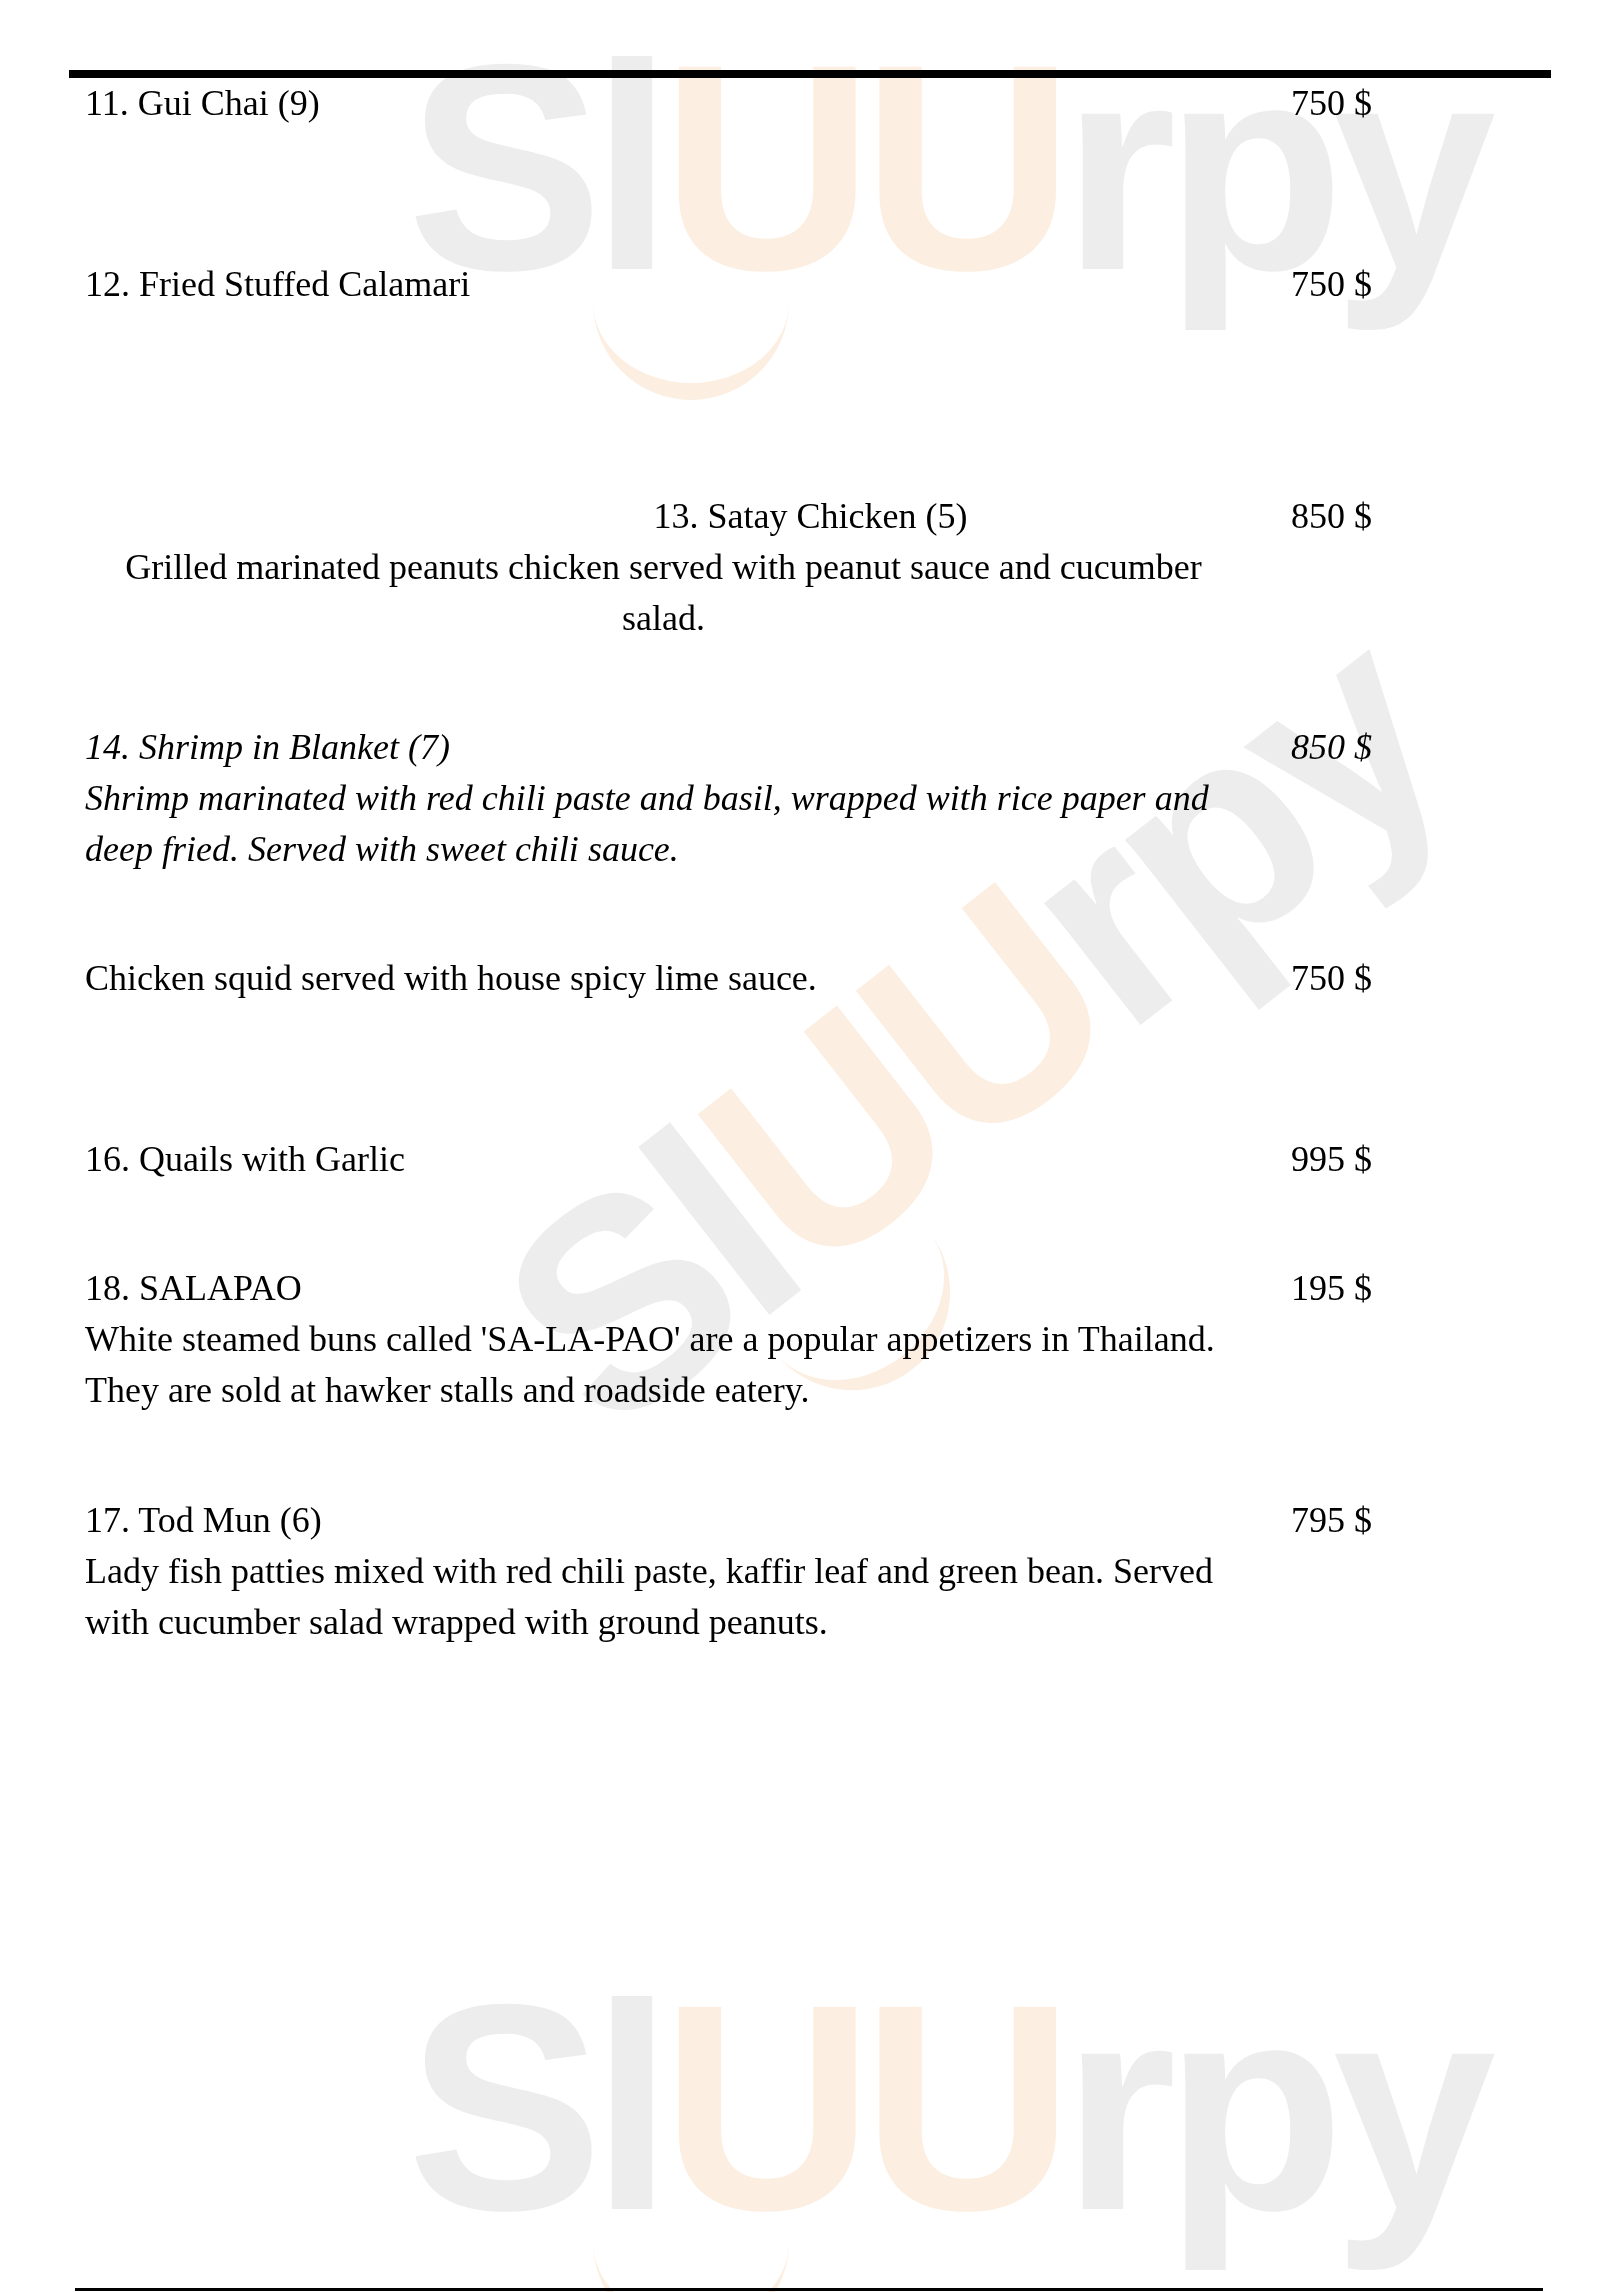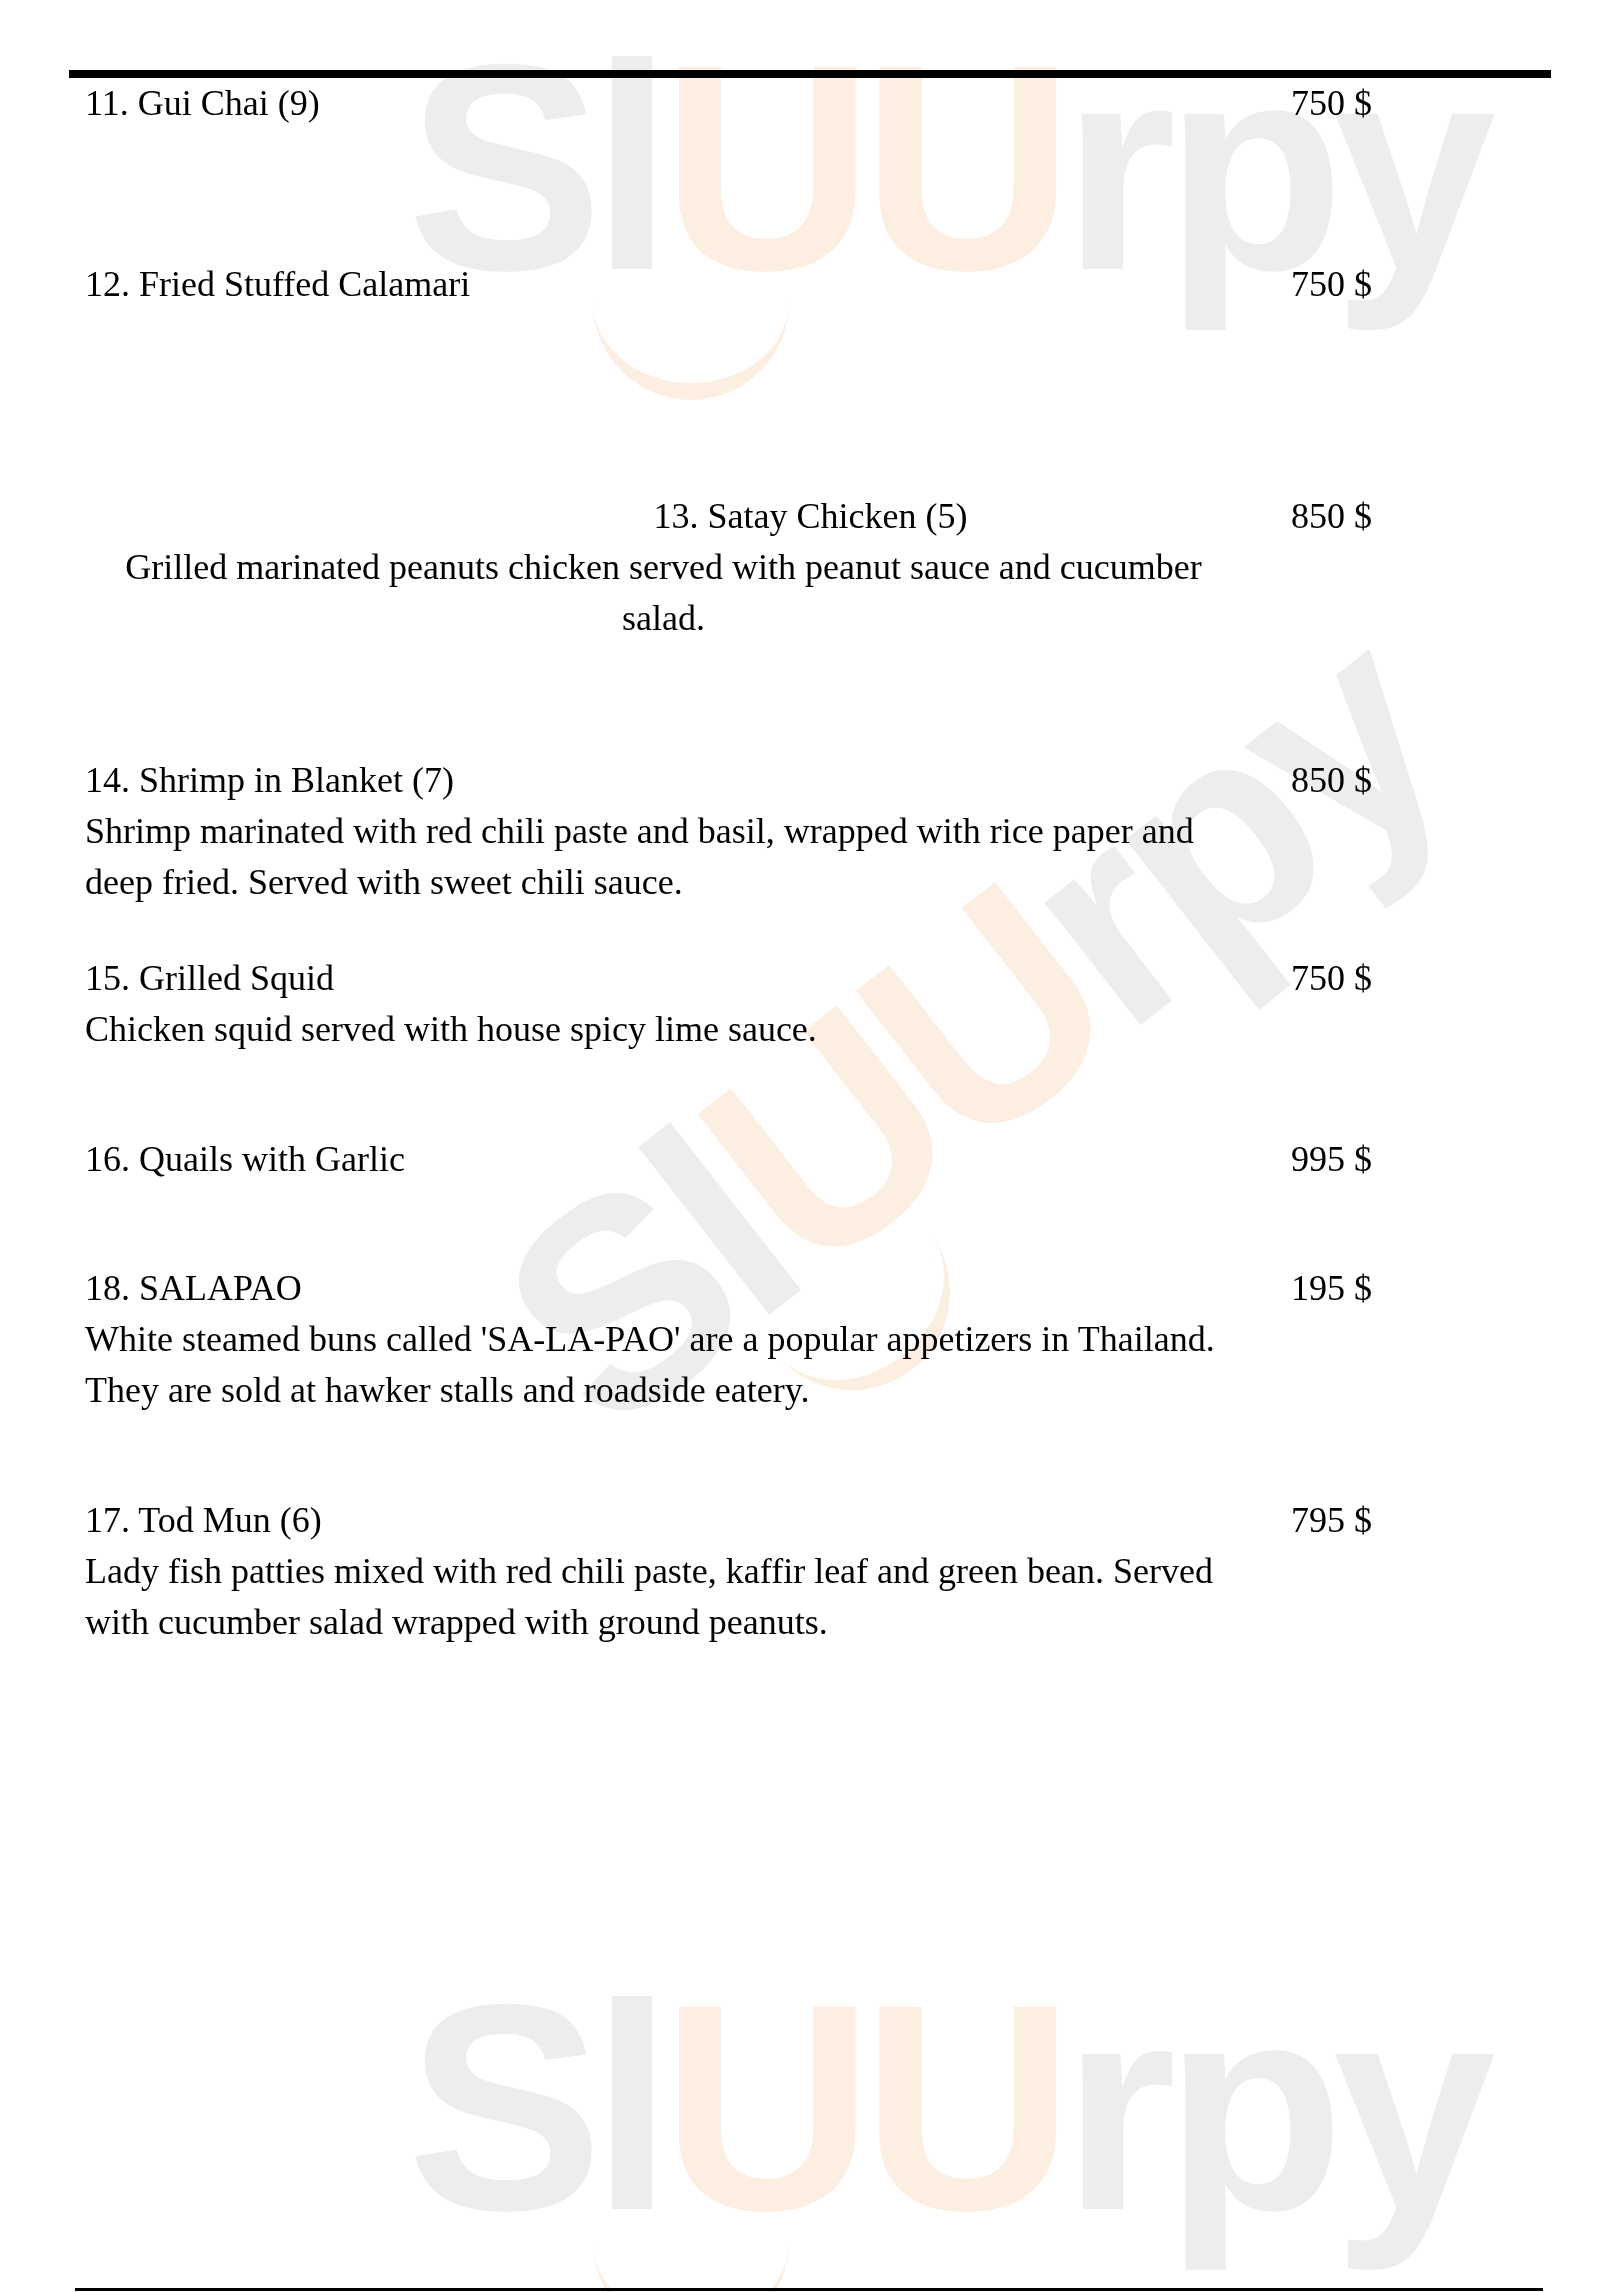--- a/index.html
+++ b/index.html
@@ -44,27 +44,26 @@
 </div>
 <div class="item" style="top:259px;">
   <span class="title">12. Fried Stuffed Calamari</span>
   <span class="price">750 $</span>
 </div>
 <div class="item" style="top:491px;text-align:center;">
   <span class="title">13. Satay Chicken (5)</span>
   <span class="desc">Grilled marinated peanuts chicken served with peanut sauce and cucumber salad.</span>
   <span class="price">850 $</span>
 </div>
-<div class="item" style="top:755px;">
+<div class="item" style="top:722px;font-style:italic;">
   <span class="title">14. Shrimp in Blanket (7)</span>
   <span class="desc">Shrimp marinated with red chili paste and basil, wrapped with rice paper and deep fried. Served with sweet chili sauce.</span>
   <span class="price">850 $</span>
 </div>
 <div class="item" style="top:953px;">
-  <span class="title">15. Grilled Squid</span>
   <span class="desc">Chicken squid served with house spicy lime sauce.</span>
   <span class="price">750 $</span>
 </div>
 <div class="item" style="top:1134px;">
   <span class="title">16. Quails with Garlic</span>
   <span class="price">995 $</span>
 </div>
 <div class="item" style="top:1263px;">
   <span class="title">18. SALAPAO</span>
   <span class="desc">White steamed buns called 'SA-LA-PAO' are a popular appetizers in Thailand. They are sold at hawker stalls and roadside eatery.</span>

